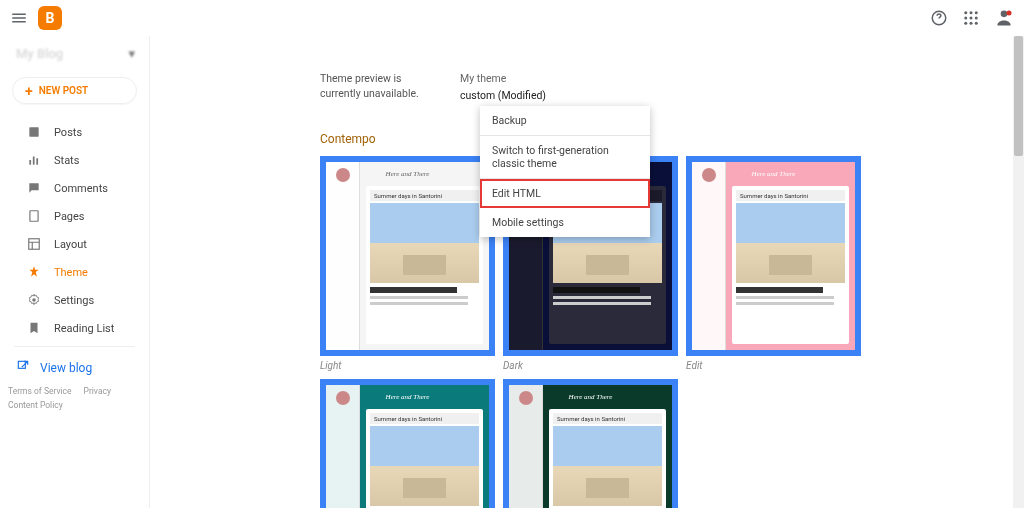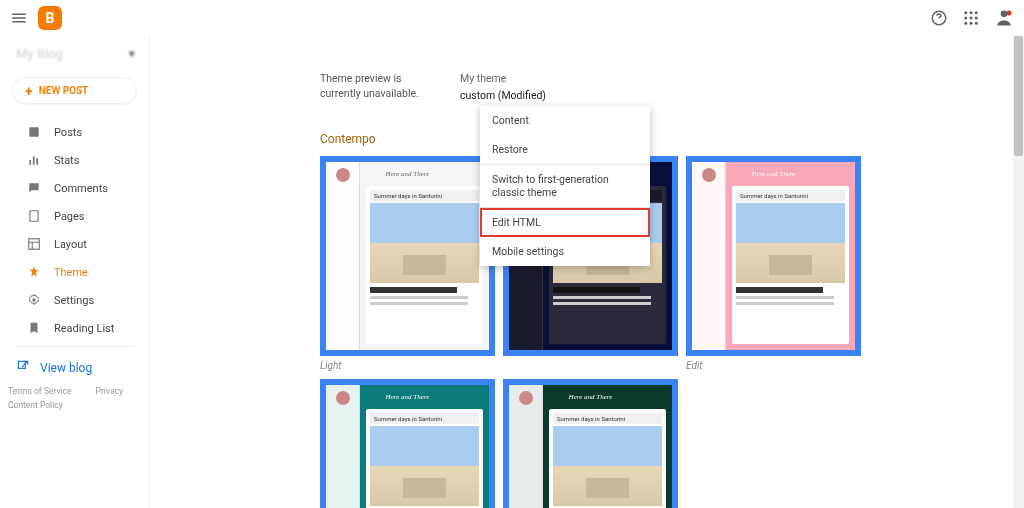--- a/index.html
+++ b/index.html
@@ -19,21 +19,21 @@
 
 .nav { list-style:none; }
 .nav li { display:flex; align-items:center; gap:12px; padding:7px 16px; font-size:11px; color:#444; cursor:pointer;margin-left:10px; }
 .nav li .icon { width:16px; display:flex; justify-content:center; color:#777; }
 .nav li.active { color:#f57c00; }
 .nav li.active .icon { color:#f57c00; }
 .divider { height:1px; background:#eee; margin:4px 14px; }
 
 .viewblog { display:flex; align-items:center; gap:10px; padding:8px 16px; font-size:12px; color:#1a73e8; cursor:pointer; }
 .viewblog .icon { color:#1a73e8; }
-.legal { padding:2px 8px; font-size:8.5px; color:#999; display:flex; gap:24px; }
+.legal { padding:2px 8px; font-size:8.5px; color:#999; display:flex; gap:12px; }
 .legal2 { padding:2px 8px; font-size:8.5px; color:#999; }
 
 .main { flex:1; position:relative; overflow:auto; padding:0 40px 32px 40px; }
 .preview-row { display:flex; gap:30px; padding:36px 0 10px 130px; }
 .preview-left { width:110px; font-size:10.5px; color:#555; line-height:1.4; }
 .preview-right { font-size:10.5px; }
 .preview-right .label { color:#666; margin-bottom:4px; display:block; }
 .preview-right .value { color:#222; }
 
 .section-title { font-size:12px; color:#a16207; font-weight:400; margin:20px 0 10px 130px; }
@@ -246,20 +246,21 @@
             </div>
             <div class="th-header">Here and There</div>
             <div class="th-content">
               <div class="th-title-mini">Summer days in Santorini</div>
               <div class="th-image-mini"></div>
               <div class="th-text-mini"></div>
               <div class="th-text-mini2"></div>
               <div class="th-text-mini2"></div>
             </div>
           </div>
+          <div class="theme-name">Dark</div>
         </div>
         <div class="theme-card">
           <div class="theme-thumb th-pink">
             <div class="th-sidebar-mini">
               <div class="th-avatar-mini"></div>
             </div>
             <div class="th-header">Here and There</div>
             <div class="th-content">
               <div class="th-title-mini">Summer days in Santorini</div>
               <div class="th-image-mini"></div>
@@ -298,22 +299,21 @@
               <div class="th-text-mini2"></div>
               <div class="th-text-mini2"></div>
             </div>
           </div>
         </div>
       </div>
   </div>
 </div>
 
 <div class="menu" id="menu">
-    <div class="menu-item">Content</div>
-    <div class="menu-item">Restore</div>
+    <div class="menu-item">Backup</div>
     <div class="menu-divider"></div>
     <div class="menu-item">Switch to first-generation classic theme</div>
     <div class="menu-divider"></div>
     <div class="menu-item highlighted">Edit HTML</div>
     <div class="menu-item">Mobile settings</div>
   </div>
 
 <div class="scrollbar-track">
   <div class="scrollbar-thumb"></div>
 </div>

